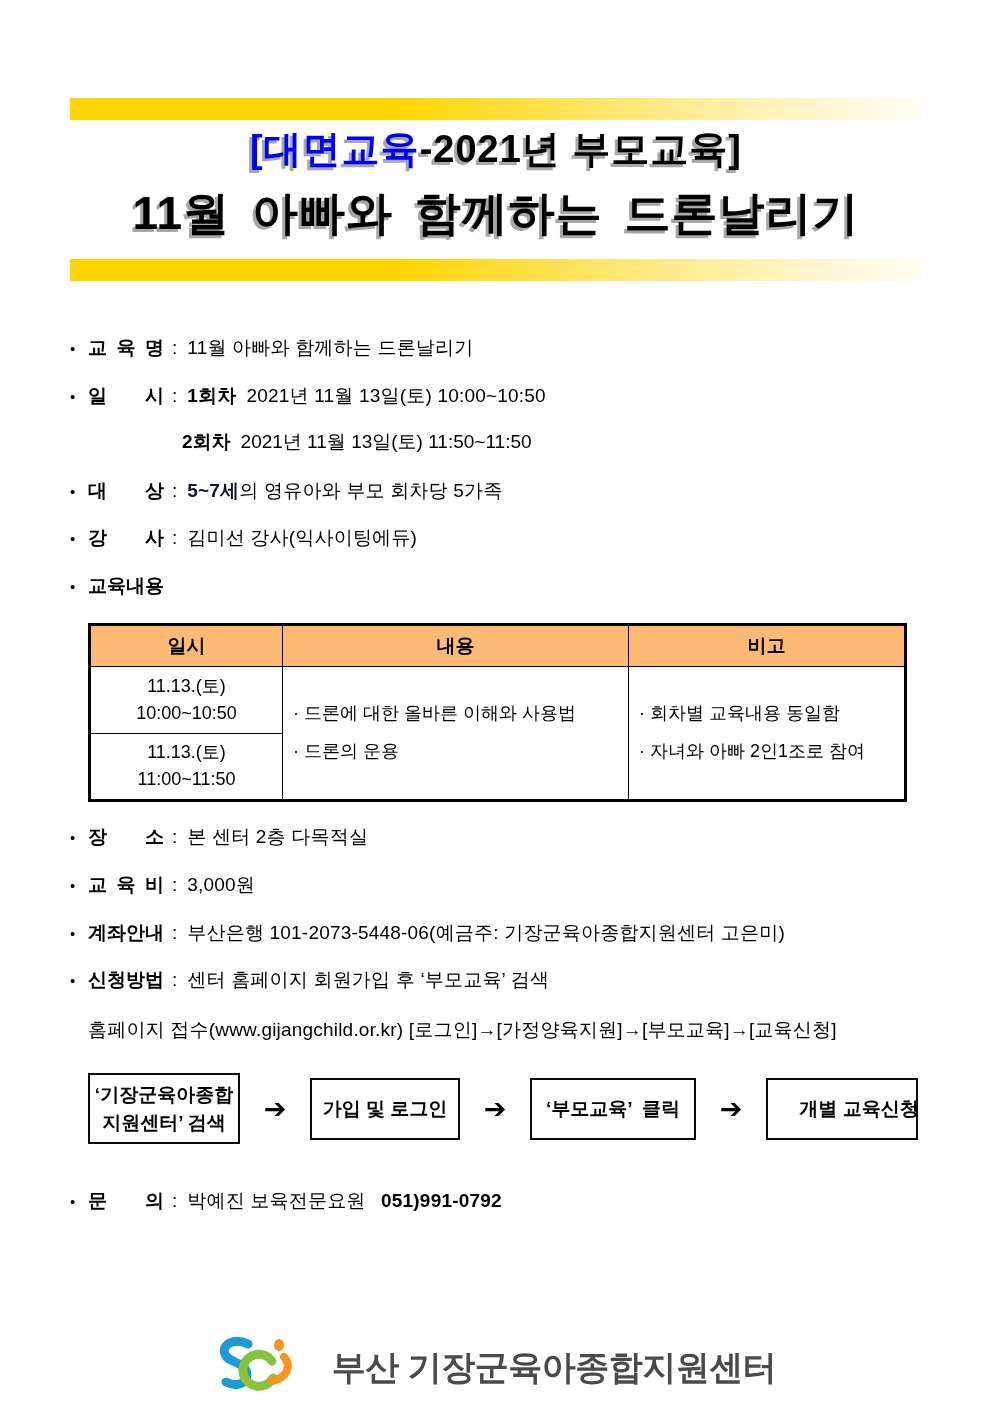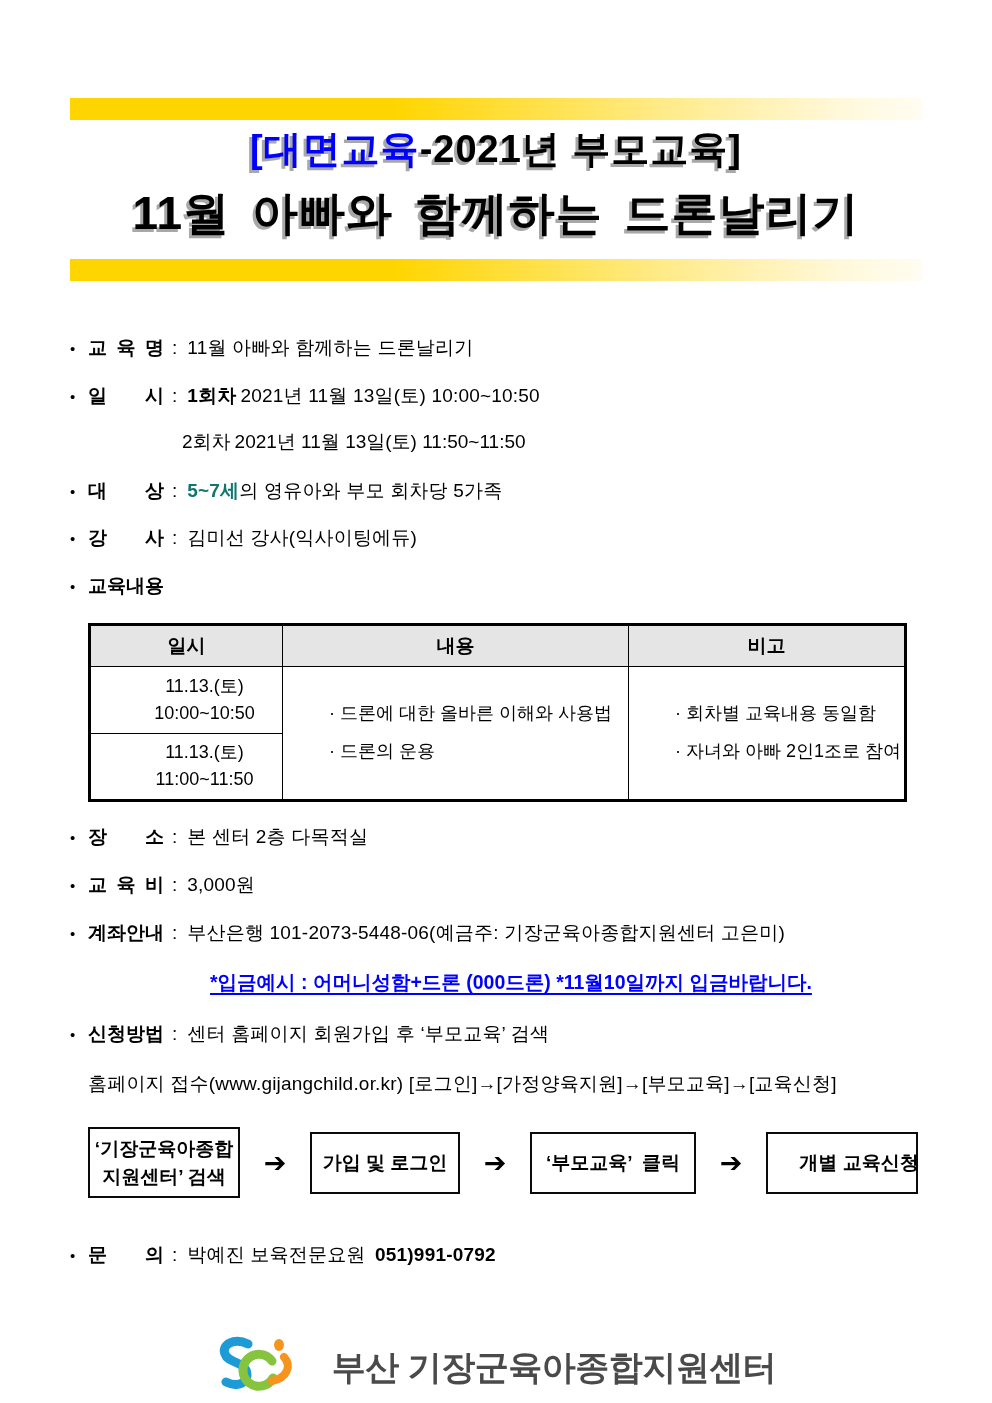--- a/index.html
+++ b/index.html
@@ -20,34 +20,34 @@
 
   
   .content { margin-top:56px; font-size:19px; }
   .row { display:flex; align-items:flex-start; margin-bottom:25px; line-height:1.2; }
   .bullet { width:18px; font-size:15px; padding-top:3px; }
   .label { display:inline-block; width:76px; font-weight:800;
     text-align:justify; text-align-last:justify; white-space:normal; flex:none; }
   .colon { margin:0 10px 0 8px; font-weight:400; }
   .value { font-weight:400; letter-spacing:0.2px; }
   .b { font-weight:800; }
-  .blue { color:#0f766e; }
+  .blue { color:#0f172a; }
   .indent-sub { padding-left:112px; margin-top:-4px; margin-bottom:25px; }
-  .indent-sub .b { font-weight:400; }
-  .gap6 { margin-left:4px; }
+  .indent-sub .b { font-weight:700; }
+  .gap6 { margin-left:10px; }
 
   
   .edu-table { border-collapse:collapse; border:3px solid #000; table-layout:fixed;
     width:816px; margin:4px 0 24px 18px; }
-  .edu-table th { background:#e5e5e5; border:1px solid #000; font-size:19px;
+  .edu-table th { background:#fdba74; border:1px solid #000; font-size:19px;
     font-weight:800; height:42px; text-align:center; }
   .edu-table td { border:1px solid #000; font-size:18px; text-align:center;
     height:67px; vertical-align:middle; }
   .edu-table td.left { text-align:left; padding-left:10px; }
-  .cellline { line-height:1.5;padding-left:36px; }
+  .cellline { line-height:1.5; }
   .cellline.sp { line-height:2.1; }
 
   
   .deposit { margin:2px 0 27px 140px; color:#0000ff; font-weight:800; font-size:19.5px;
     text-decoration:underline; text-underline-offset:4px; text-decoration-thickness:2px; }
   .homepage { padding-left:18px; margin-bottom:22px; font-size:19px; letter-spacing:0.2px; }
 
   
   .flow { display:flex; align-items:center; justify-content:space-between;
     width:830px; margin:30px 0 0 18px; }
@@ -166,21 +166,20 @@
       <span class="value">3,000원</span>
     </div>
 
     <div class="row">
       <span class="bullet">•</span>
       <span class="label">계좌안내</span>
       <span class="colon">:</span>
       <span class="value">부산은행 101-2073-5448-06(예금주: 기장군육아종합지원센터 고은미)</span>
     </div>
 
-    <div class="deposit">*입금예시 : 어머니성함+드론 (000드론) *11월10일까지 입금바랍니다.</div>
 
     <div class="row">
       <span class="bullet">•</span>
       <span class="label">신청방법</span>
       <span class="colon">:</span>
       <span class="value">센터 홈페이지 회원가입 후 ‘부모교육’ 검색</span>
     </div>
 
     <div class="homepage">홈페이지 접수(www.gijangchild.or.kr) [로그인]→[가정양육지원]→[부모교육]→[교육신청]</div>
 

